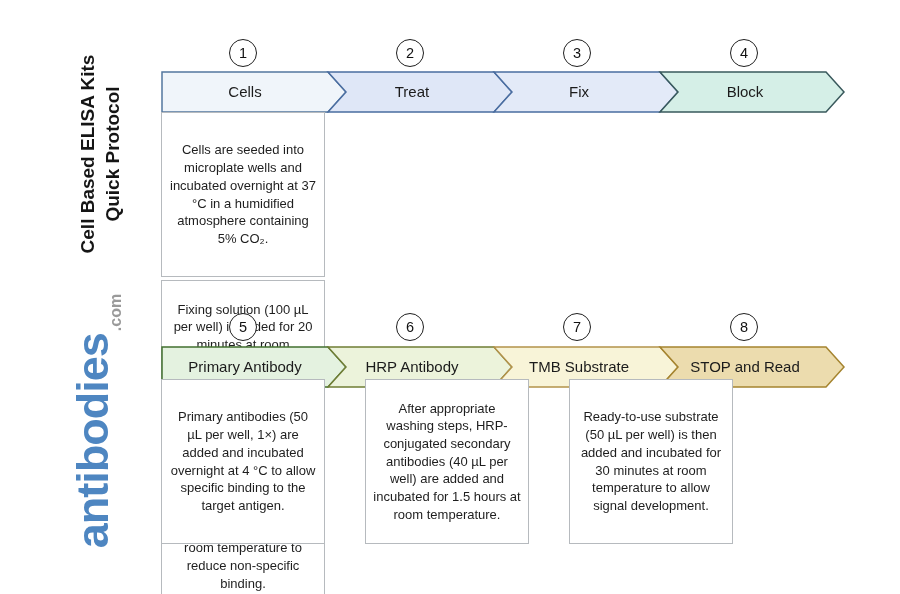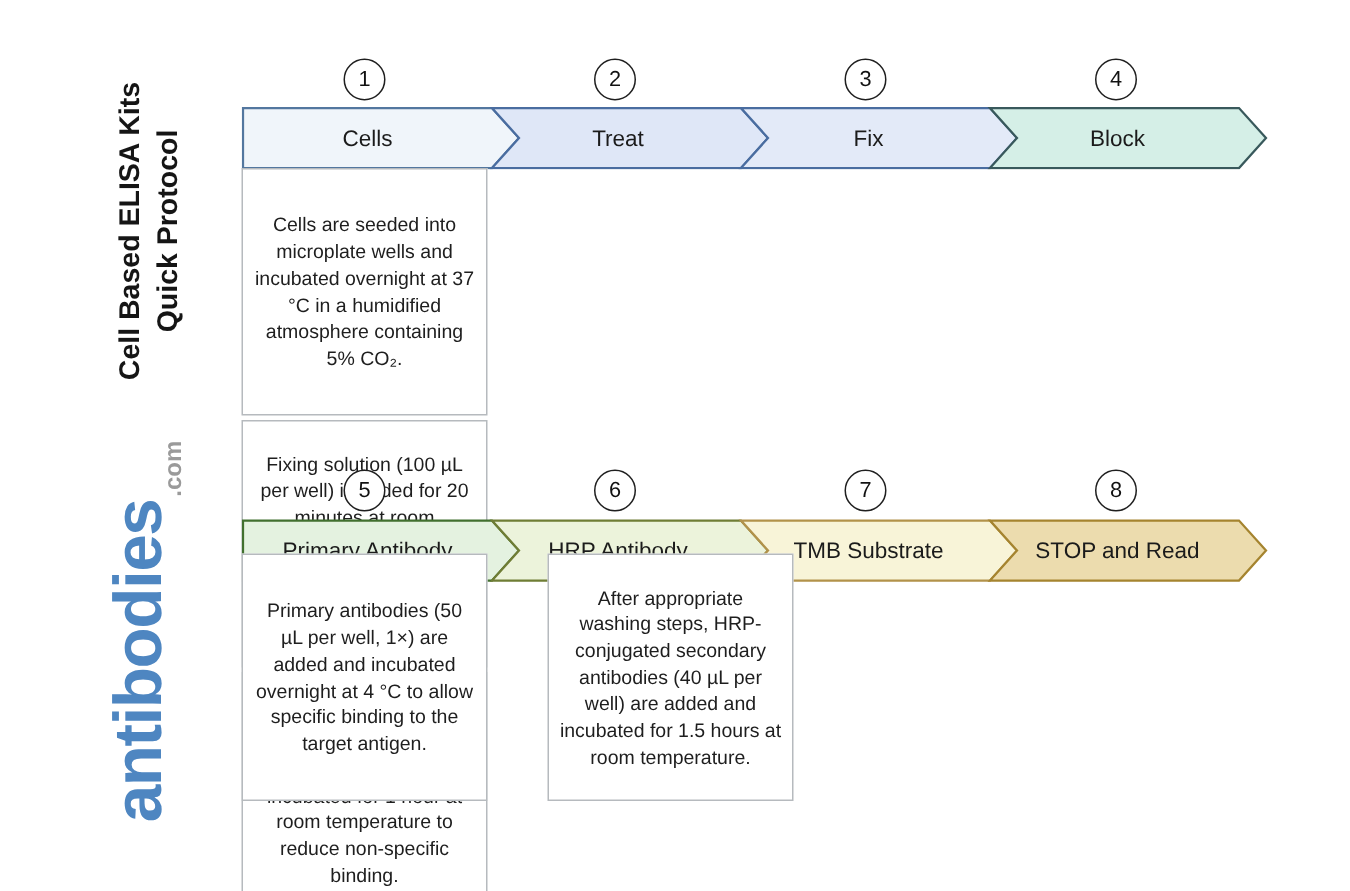--- a/index.html
+++ b/index.html
@@ -34,21 +34,21 @@
   .arrow-svg{position:absolute;left:161px;}
   .arrow-svg.row1{top:71px;}
   .arrow-svg.row2{top:346px;}
   .arrow-svg text{
     font-family:"Liberation Sans","DejaVu Sans",sans-serif;
     font-size:15px;fill:#1b1b1b;text-anchor:middle;
   }
   
   .desc-row{position:absolute;left:161px;display:flex;gap:3px;}
   .desc-row.row1{top:112px;flex-direction:column;}
-  .desc-row.row2{top:369px;gap:40px;}
+  .desc-row.row2{top:379px;gap:40px;}
   .desc-box{
     width:164px;height:165px;box-sizing:border-box;
     border:1.5px solid #b6babe;background:#ffffff;
     display:flex;align-items:center;justify-content:center;
     padding:8px 7px;text-align:center;
     font-size:13px;line-height:1.36;color:#1e1e1e;
   }
 </style>
 </head>
 <body>
@@ -98,15 +98,16 @@
     <polygon points="499,1 665,1 683,21 665,41 499,41 517,21" stroke-width="1.5" fill="#ecdcae" stroke="#a5842f"></polygon>
     <text x="84" y="26">Primary Antibody</text>
     <text x="251" y="26">HRP Antibody</text>
     <text x="418" y="26">TMB Substrate</text>
     <text x="584" y="26">STOP and Read</text>
   </svg>
 
   <div class="desc-row row2">
     <div class="desc-box">Primary antibodies (50 µL per well, 1×) are added and incubated overnight at 4 °C to allow specific binding to the target antigen.</div>
     <div class="desc-box">After appropriate washing steps, HRP-conjugated secondary antibodies (40 µL per well) are added and incubated for 1.5 hours at room temperature.</div>
+    <div class="desc-box">Ready-to-use substrate (50 µL per well) is then added and incubated for 30 minutes at room temperature to allow signal development.</div>
   </div>
 
 </div>
 
 </body></html>

